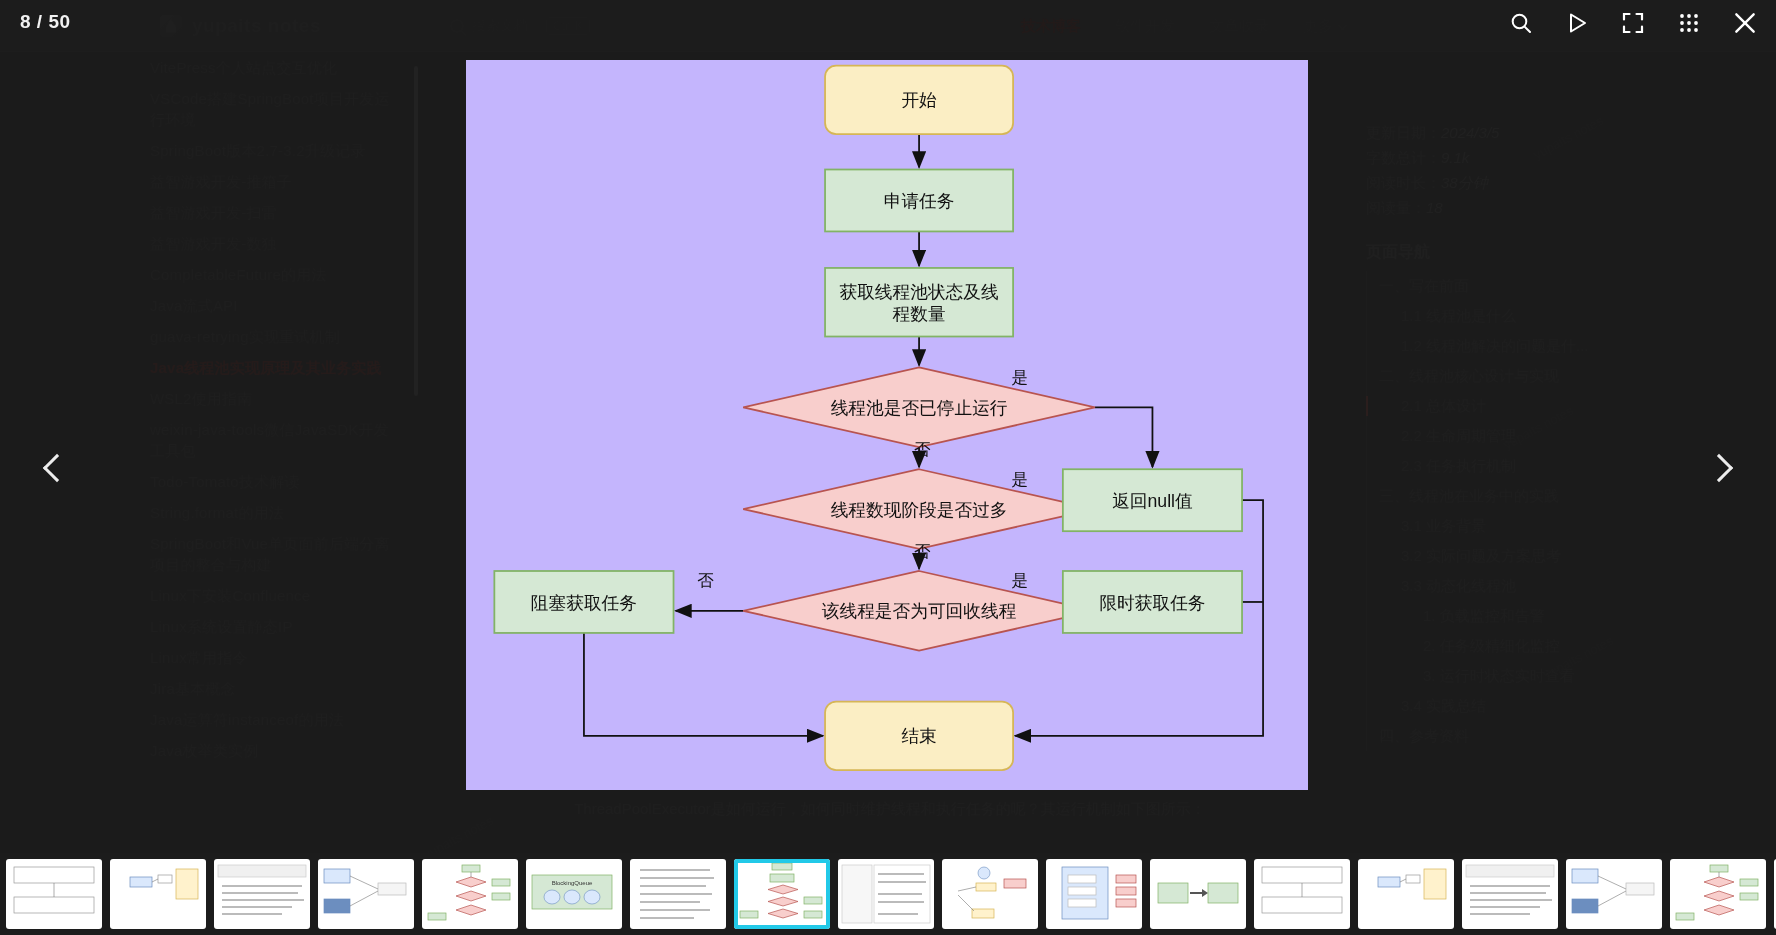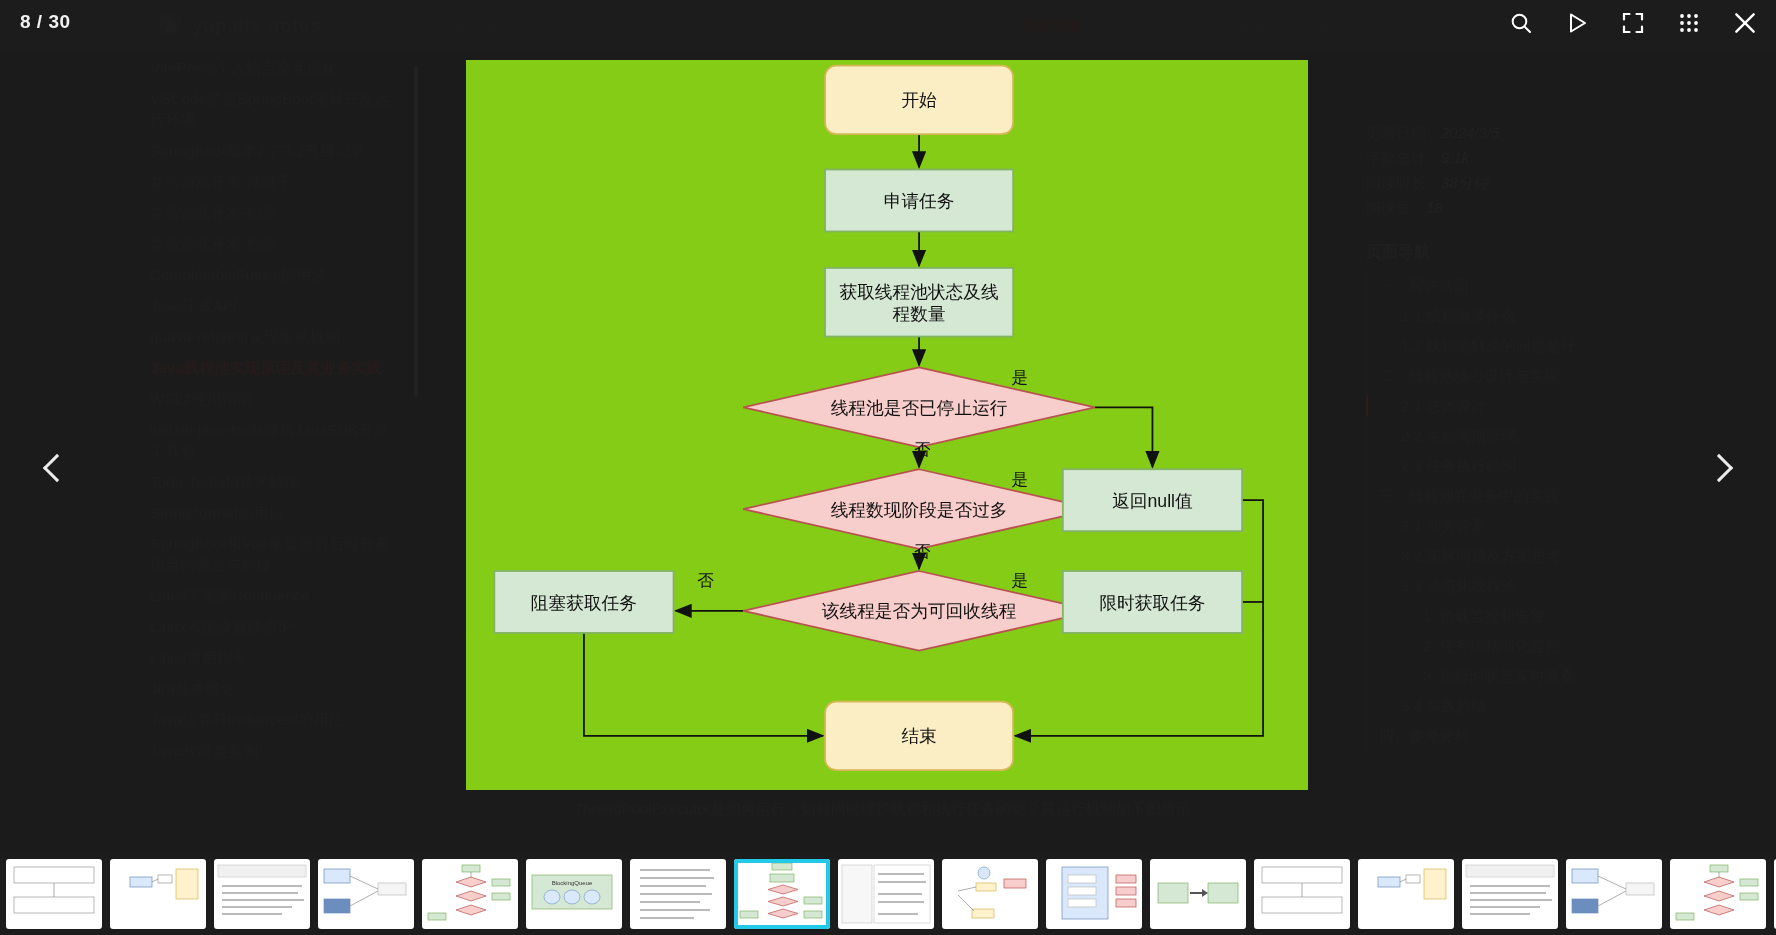--- a/index.html
+++ b/index.html
@@ -130,21 +130,21 @@
   #prev-arrow { left: 30px; }
   #next-arrow { right: 30px; }
   .chev { width: 20px; height: 20px; border-top: 3px solid #ededed; border-right: 3px solid #ededed; }
   #prev-arrow .chev { transform: rotate(-135deg); }
   #next-arrow .chev { transform: rotate(45deg); }
 
   
   #canvas-wrap {
     position: absolute; left: 466px; top: 60px;
     width: 842px; height: 730px;
-    background: #84cc16;
+    background: #c4b5fd;
     text-align: right;
   }
   #flow { display:block; }
 
   
   #filmstrip {
     position: absolute; left: 0; right: 0; bottom: 0; height: 82px;
     background: #1c1c1c;
     display: flex; align-items: center; gap: 8px;
     padding: 6px 6px;
@@ -237,21 +237,21 @@
   <div style="position:absolute;left:520px;top:800px;width:740px;font-size:15px;color:#3b3b3b;text-align:center;">ThreadPoolExecutor是如何运行，如何同时维护线程和执行任务的呢？其运行机制如下图所示：</div>
 
   <div class="wm" style="left:1530px;top:130px;">yupaits notes</div>
   <div class="wm" style="left:1500px;top:420px;">yupaits notes</div>
   <div class="wm" style="left:1540px;top:650px;">yupaits notes</div>
   <div class="wm" style="left:420px;top:830px;">yupaits notes</div>
 </div>
 
 <div id="overlay">
 
-  <div id="counter">8 / 30</div>
+  <div id="counter">8 / 50</div>
 
   <div id="tools">
     <div class="tool">
       <svg width="24" height="24" viewBox="0 0 24 24" fill="none" stroke="#fff" stroke-width="2" stroke-linecap="round">
         <circle cx="10.5" cy="10.5" r="6.8"></circle>
           <line x1="15.6" y1="15.6" x2="21" y2="21"></line>
       </svg>
     </div>
     <div class="tool">
       <svg width="24" height="24" viewBox="0 0 24 24" fill="none" stroke="#fff" stroke-width="2" stroke-linejoin="round">

